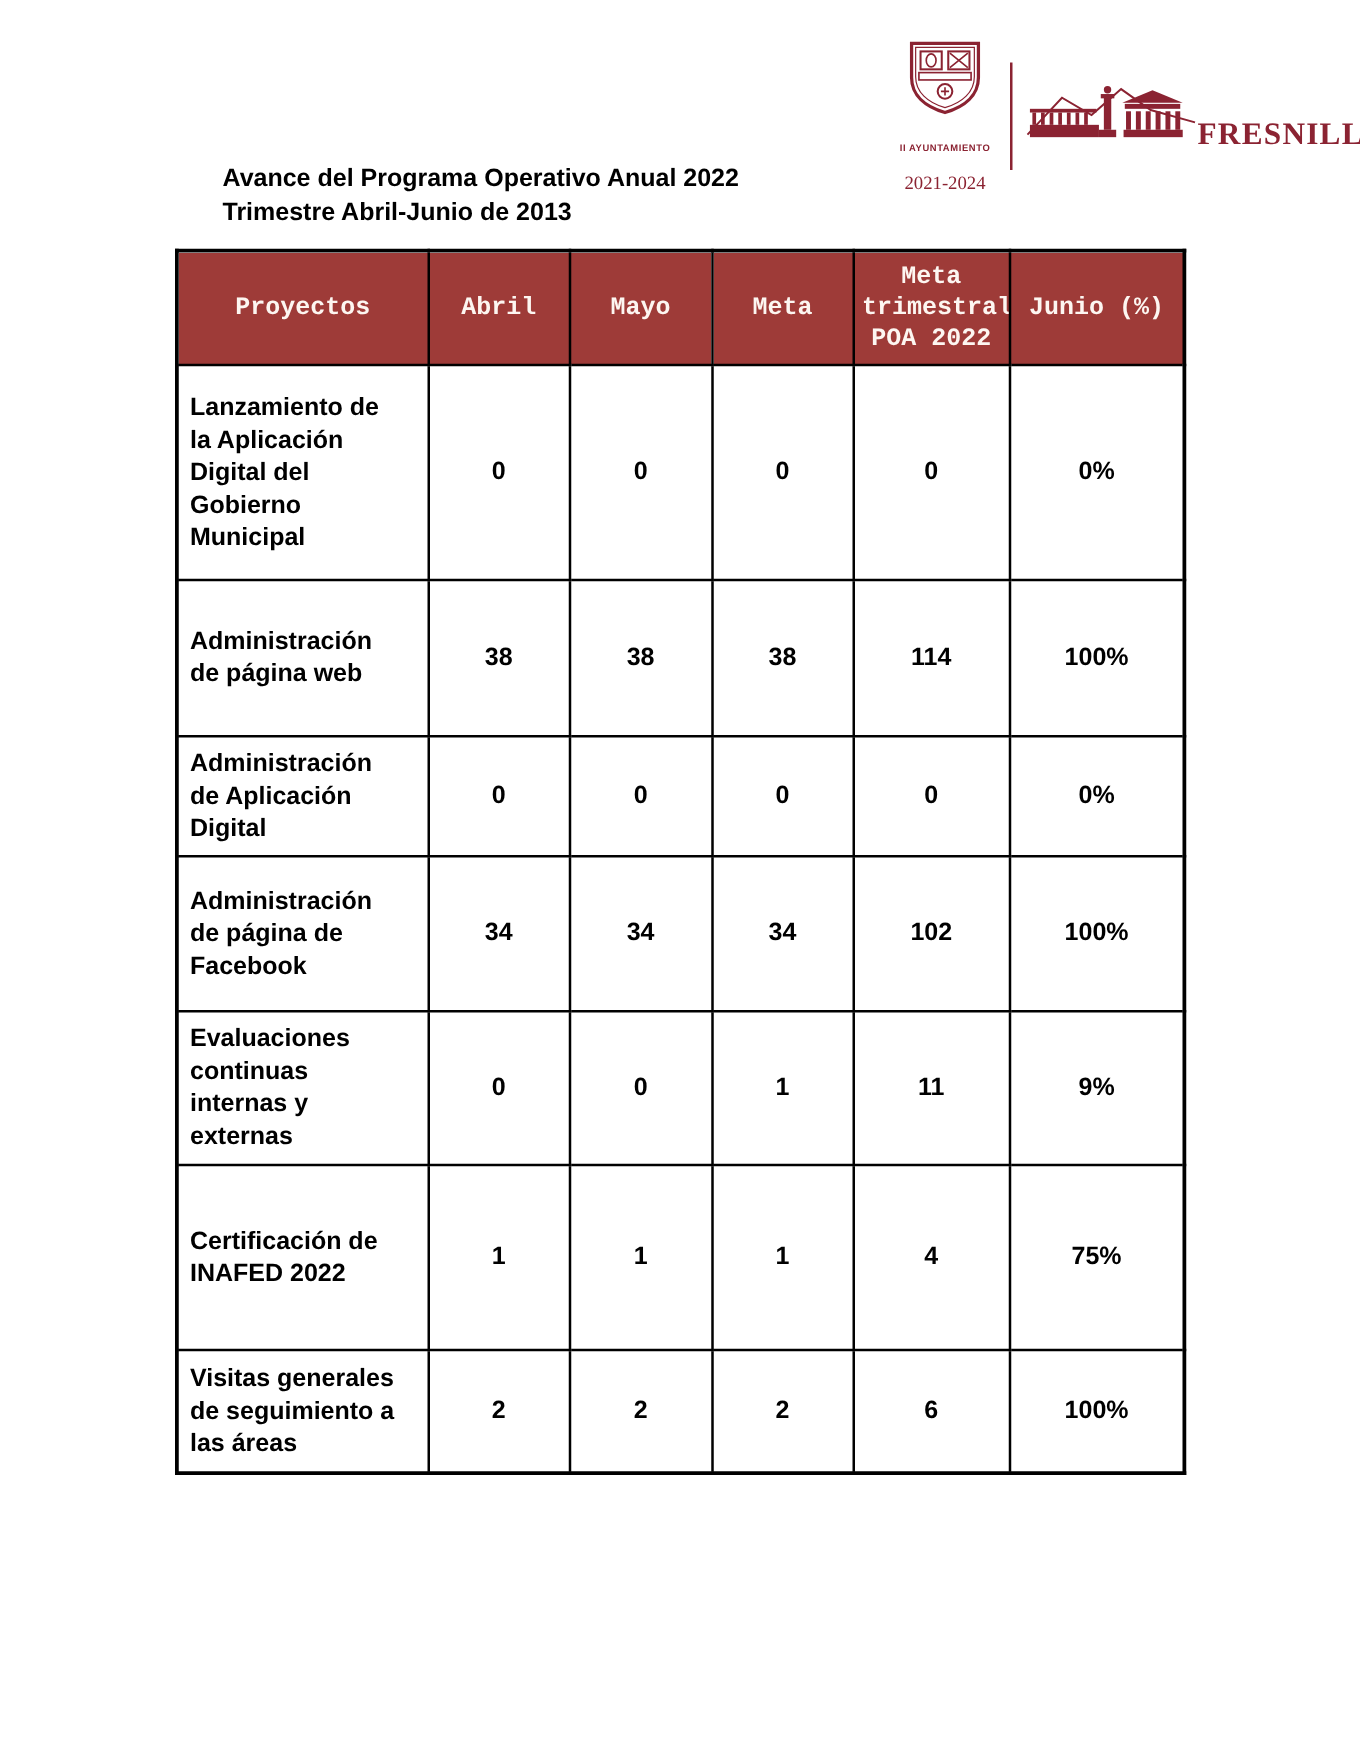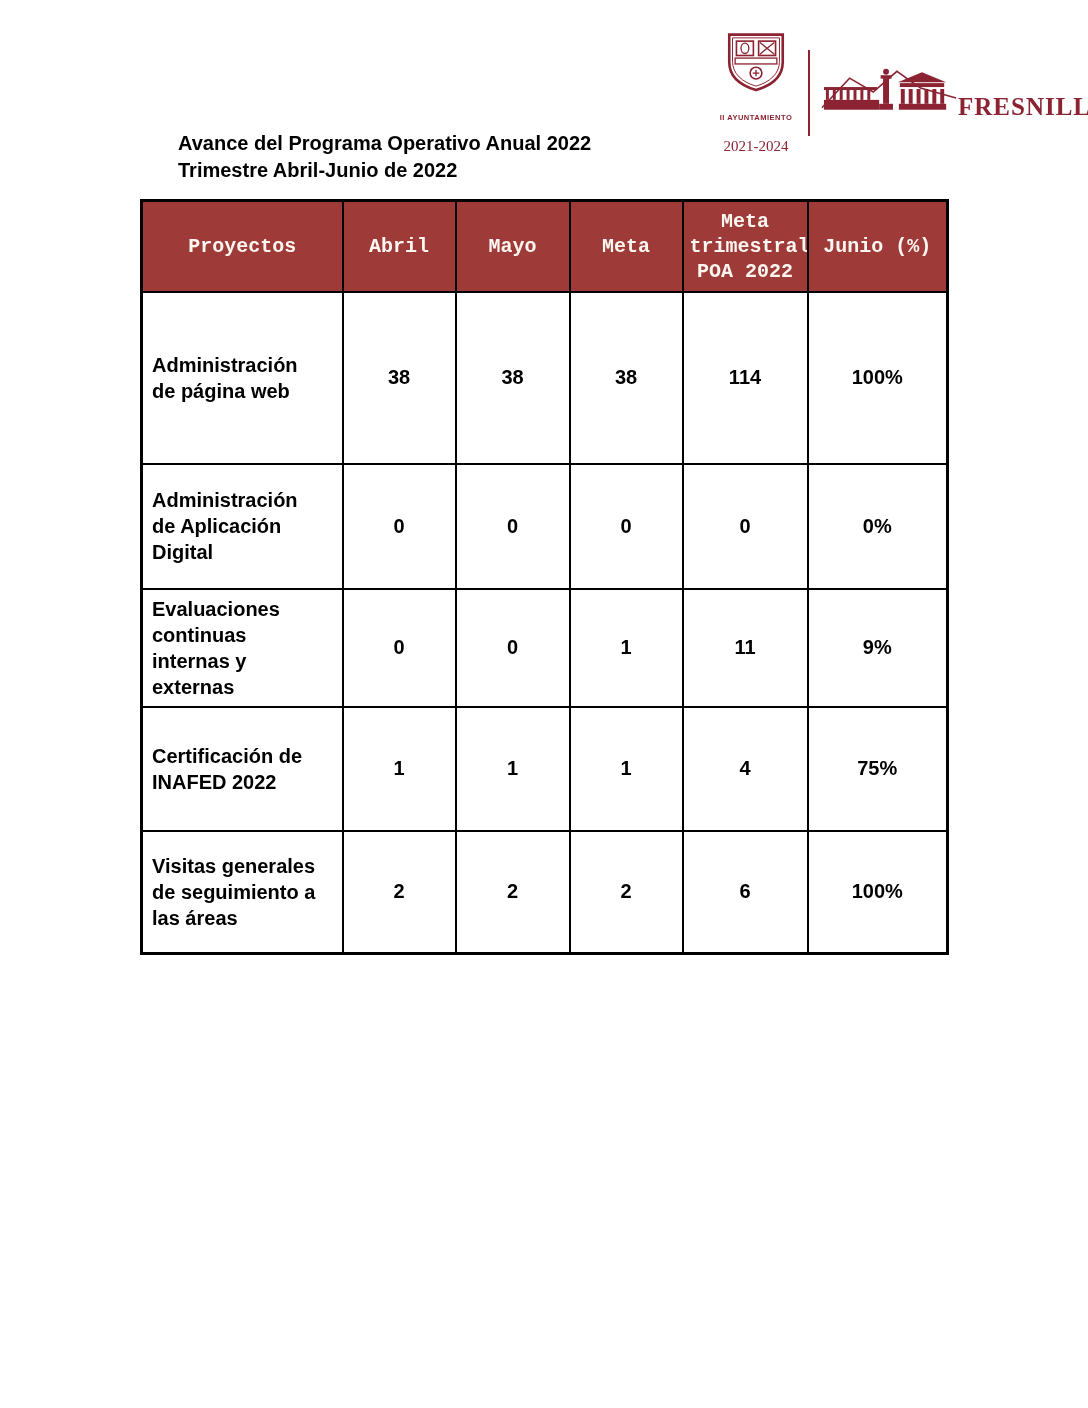--- a/index.html
+++ b/index.html
@@ -126,21 +126,21 @@
           <rect x="80" y="38" width="48" height="6" fill="#8B2332"></rect>
         </svg>
       </span>
       <div class="city-name">FRESNILLO</div>
       <div class="tagline">Tiene Rumbo</div>
     </div>
   </div>
 
   <div class="doc-title">
     <div>Avance del Programa Operativo Anual 2022</div>
-    <div>Trimestre Abril-Junio de 2022</div>
+    <div>Trimestre Abril-Junio de 2013</div>
   </div>
 
   <table class="poa-table">
     <colgroup>
       <col class="c-proj">
         <col class="c-abr">
         <col class="c-may">
         <col class="c-jun">
         <col class="c-meta">
         <col class="c-av">
@@ -150,36 +150,52 @@
         <th>Proyectos</th>
         <th>Abril</th>
         <th>Mayo</th>
         <th>Meta</th>
         <th>Meta trimestral POA 2022</th>
         <th>Junio (%)</th>
       </tr>
     </thead>
     <tbody>
       <tr>
+        <td class="project-cell">Lanzamiento de la Aplicación Digital del Gobierno Municipal</td>
+        <td class="num-cell">0</td>
+        <td class="num-cell">0</td>
+        <td class="num-cell">0</td>
+        <td class="num-cell">0</td>
+        <td class="num-cell">0%</td>
+      </tr>
+      <tr>
         <td class="project-cell">Administración de página web</td>
         <td class="num-cell">38</td>
         <td class="num-cell">38</td>
         <td class="num-cell">38</td>
         <td class="num-cell">114</td>
         <td class="num-cell">100%</td>
       </tr>
       <tr>
         <td class="project-cell">Administración de Aplicación Digital</td>
         <td class="num-cell">0</td>
         <td class="num-cell">0</td>
         <td class="num-cell">0</td>
         <td class="num-cell">0</td>
         <td class="num-cell">0%</td>
       </tr>
       <tr>
+        <td class="project-cell">Administración de página de Facebook</td>
+        <td class="num-cell">34</td>
+        <td class="num-cell">34</td>
+        <td class="num-cell">34</td>
+        <td class="num-cell">102</td>
+        <td class="num-cell">100%</td>
+      </tr>
+      <tr>
         <td class="project-cell">Evaluaciones continuas internas y externas</td>
         <td class="num-cell">0</td>
         <td class="num-cell">0</td>
         <td class="num-cell">1</td>
         <td class="num-cell">11</td>
         <td class="num-cell">9%</td>
       </tr>
       <tr>
         <td class="project-cell">Certificación de INAFED 2022</td>
         <td class="num-cell">1</td>

